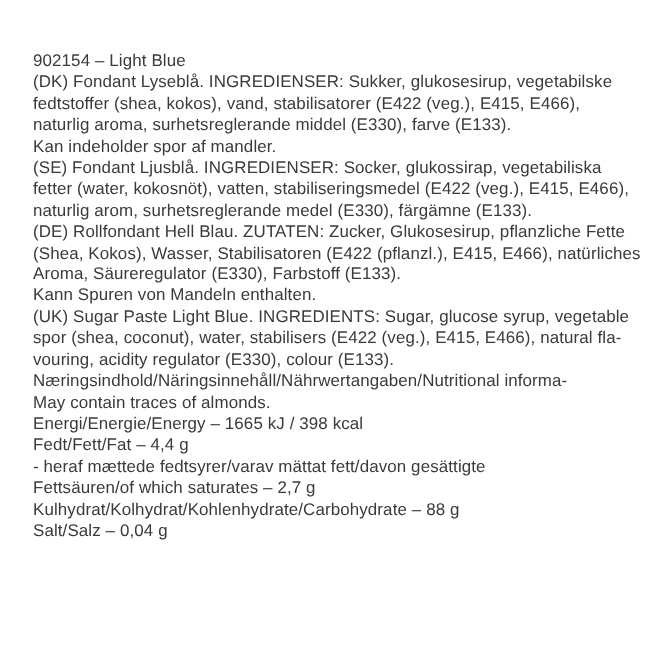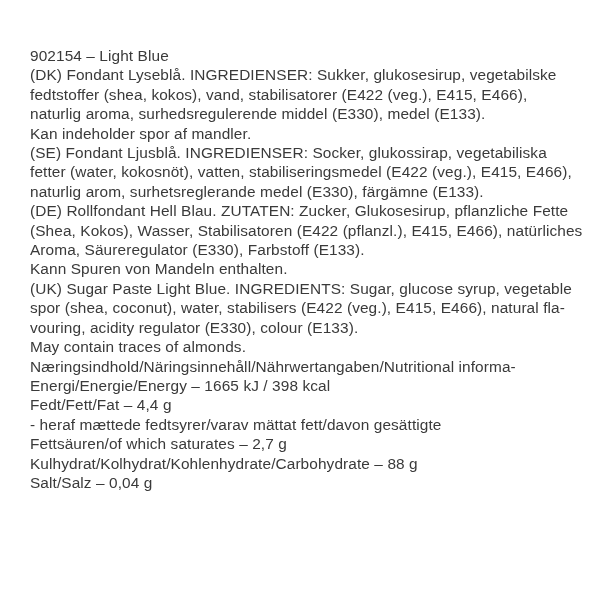--- a/index.html
+++ b/index.html
@@ -29,33 +29,33 @@
     font-weight: 400;
   }
 </style>
 </head>
 <body>
 
 <div class="label-sheet">
   <div class="line">902154 – Light Blue</div>
   <div class="line">(DK) Fondant Lyseblå. INGREDIENSER: Sukker, glukosesirup, vegetabilske</div>
   <div class="line">fedtstoffer (shea, kokos), vand, stabilisatorer (E422 (veg.), E415, E466),</div>
-  <div class="line">naturlig aroma, surhedsregulerende middel (E330), medel (E133).</div>
+  <div class="line">naturlig aroma, surhetsreglerande middel (E330), farve (E133).</div>
   <div class="line">Kan indeholder spor af mandler.</div>
   <div class="line">(SE) Fondant Ljusblå. INGREDIENSER: Socker, glukossirap, vegetabiliska</div>
   <div class="line">fetter (water, kokosnöt), vatten, stabiliseringsmedel (E422 (veg.), E415, E466),</div>
   <div class="line">naturlig arom, surhetsreglerande medel (E330), färgämne (E133).</div>
   <div class="line">(DE) Rollfondant Hell Blau. ZUTATEN: Zucker, Glukosesirup, pflanzliche Fette</div>
   <div class="line">(Shea, Kokos), Wasser, Stabilisatoren (E422 (pflanzl.), E415, E466), natürliches</div>
   <div class="line">Aroma, Säureregulator (E330), Farbstoff (E133).</div>
   <div class="line">Kann Spuren von Mandeln enthalten.</div>
   <div class="line">(UK) Sugar Paste Light Blue. INGREDIENTS: Sugar, glucose syrup, vegetable</div>
   <div class="line">spor (shea, coconut), water, stabilisers (E422 (veg.), E415, E466), natural fla-</div>
   <div class="line">vouring, acidity regulator (E330), colour (E133).</div>
+  <div class="line">Næringsindhold/Näringsinnehåll/Nährwertangaben/Nutritional informa-</div>
   <div class="line">May contain traces of almonds.</div>
-  <div class="line">Næringsindhold/Näringsinnehåll/Nährwertangaben/Nutritional informa-</div>
   <div class="line">Energi/Energie/Energy – 1665 kJ / 398 kcal</div>
   <div class="line">Fedt/Fett/Fat – 4,4 g</div>
   <div class="line">- heraf mættede fedtsyrer/varav mättat fett/davon gesättigte</div>
   <div class="line">Fettsäuren/of which saturates – 2,7 g</div>
   <div class="line">Kulhydrat/Kolhydrat/Kohlenhydrate/Carbohydrate – 88 g</div>
   <div class="line">Salt/Salz – 0,04 g</div>
 </div>
 
 </body></html>

